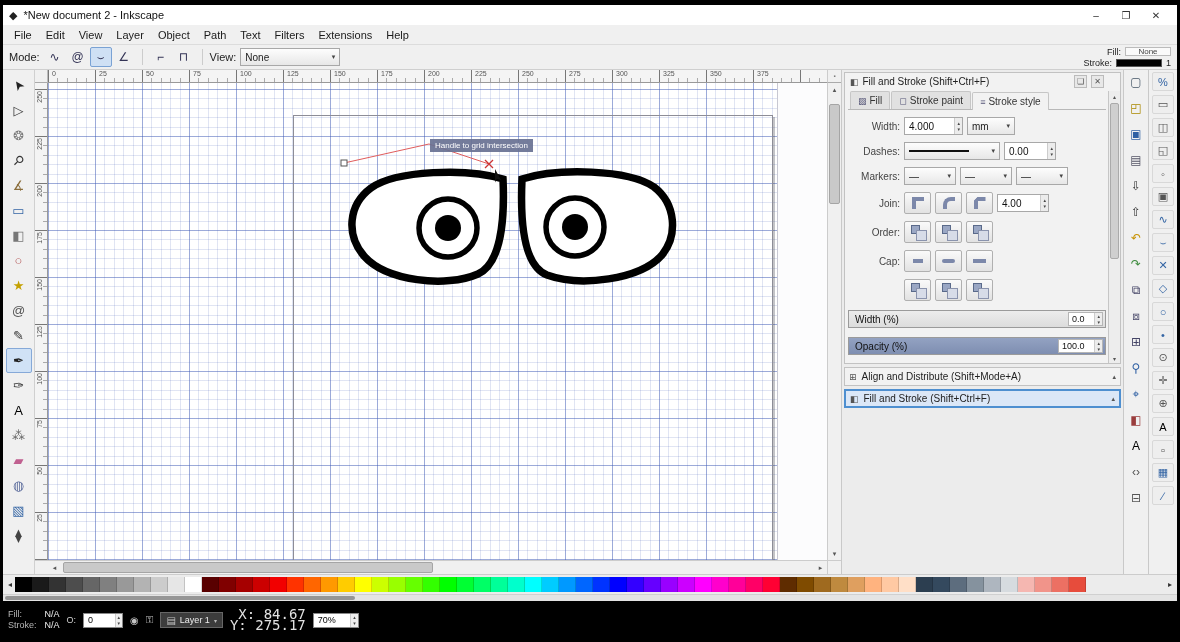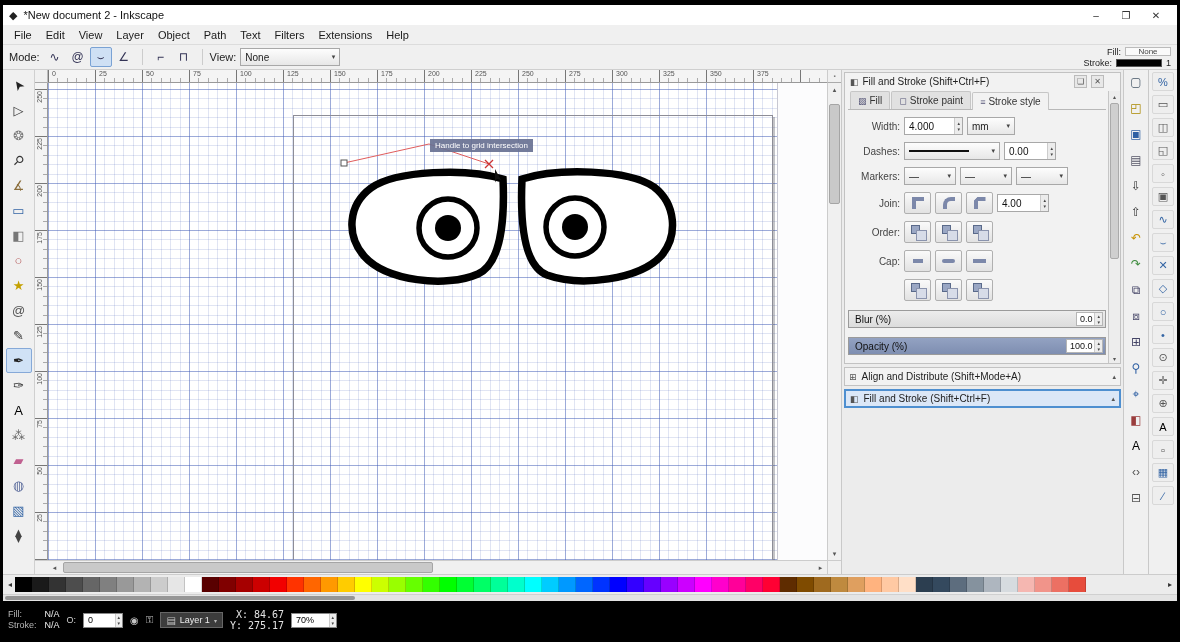--- a/index.html
+++ b/index.html
@@ -100,21 +100,21 @@
 .ji{width:12px;height:12px;border-top:4px solid #7c88aa;border-left:4px solid #7c88aa}
 .ji.round{border-top-left-radius:8px}
 .ji.bevel{clip-path:polygon(35% 0,100% 0,100% 100%,0 100%,0 35%)}
 .ci{width:10px;height:4px;background:#7c88aa}
 .ci.round{border-radius:3px;width:13px}
 .ci.square{width:13px}
 .oi{position:relative;width:9px;height:9px;background:#9aa7c4;border:1px solid #5a6a8a;margin:0 5px 5px 0}
 .oi::after{content:'';position:absolute;left:4px;top:4px;width:9px;height:9px;background:#d7dce8;border:1px solid #8a93ad}
 .slider{height:18px;border:1px solid #9a9a9a;background:linear-gradient(#ececec,#dcdcdc);display:flex;align-items:center;font-size:10px;color:#111;margin-top:9px;padding:0 2px 0 6px}
 .slider.filled{background:linear-gradient(#93a2c2,#7e8eb1)}
-.slider .sval{margin-left:auto;background:#fff;border:1px solid #b5b5b5;height:14px;display:flex;align-items:center;padding:0 0 0 3px;font-size:9px;gap:2px}
+.slider .sval{margin-left:auto;background:#fff;border:1px solid #b5b5b5;height:14px;display:flex;align-items:center;padding:0 0 0 3px;font-size:9px;gap:10px}
 .dock-scroll{position:absolute;right:0;top:18px;bottom:0;width:12px;border-left:1px solid #c6c6c6;background:#ededed;display:flex;flex-direction:column;align-items:center;font-size:6px;color:#555}
 .ds-track{flex:1;width:100%;position:relative}
 .ds-thumb{position:absolute;left:1px;right:1px;top:2px;height:62%;background:#cfcfcf;border:1px solid #aaa;border-radius:2px}
 .panel-row{flex:0 0 19px;border:1px solid #c2c2c2;background:#f2f2f2;display:flex;align-items:center;gap:5px;padding:0 4px;font-size:10px;color:#222}
 .panel-row.active{border:2px solid #4e8fd0;background:#dbe7f7}
 .expander{font-size:7px;color:#555}
 .dock-fill{flex:1;background:#ececec}
 
 
 .cmdbar{flex:0 0 25px;border-left:1px solid #c9c9c9;background:#f0f0f0;display:flex;flex-direction:column;align-items:center;padding-top:2px;gap:6px}
@@ -137,21 +137,21 @@
 .sb-fs .val{color:#ececec}
 .sb-lab{color:#cfcfcf}
 .sb-spin{background:#fff;color:#000;border:1px solid #888;height:15px;display:flex;align-items:center;font-size:9px}
 .sb-spin .v{padding:0 4px}
 .sb-spin .spinarrows{background:#eee;border-left:1px solid #ccc}
 .sb-icon{font-size:10px;color:#c5c5c5}
 .layer-box{background:#3c3c3c;border:1px solid #666;height:16px;display:flex;align-items:center;gap:4px;padding:0 5px;color:#ececec}
 .layer-box .arr{font-size:6px;color:#bbb}
 .status-message{flex:1;background:#c9c9c9;color:#000;height:19px;display:flex;align-items:center;padding:0 6px;font-size:10px;white-space:nowrap;overflow:hidden;border:1px solid #8a8a8a}
 .status-message .b{font-weight:bold}
-.sb-coords{display:flex;flex-direction:column;align-items:flex-end;font-family:"DejaVu Sans Mono",monospace;font-size:10px;line-height:11px;color:#e2e2e2}
+.sb-coords{display:flex;flex-direction:column;align-items:flex-end;font-family:"DejaVu Sans Mono",monospace;font-size:14px;line-height:11px;color:#e2e2e2}
 </style>
 </head>
 <body>
 
 <div class="window">
 
   <div class="titlebar">
     <span class="app-icon">◆</span>
     <span class="title-text">*New document 2 - Inkscape</span>
     <div class="win-controls">
@@ -471,21 +471,21 @@
             </div>
           <div class="togglebtn">
               <div class="oi"></div>
             </div>
           <div class="togglebtn">
               <div class="oi"></div>
             </div>
         </div>
 
         <div class="slider">
-          <span>Blur (%)</span>
+          <span>Width (%)</span>
           <span class="sval">
               <span>0.0</span>
             <span class="spinarrows">
                 <span>▴</span>
                 <span>▾</span>
               </span>
             </span>
         </div>
         <div class="slider filled">
           <span>Opacity (%)</span>

